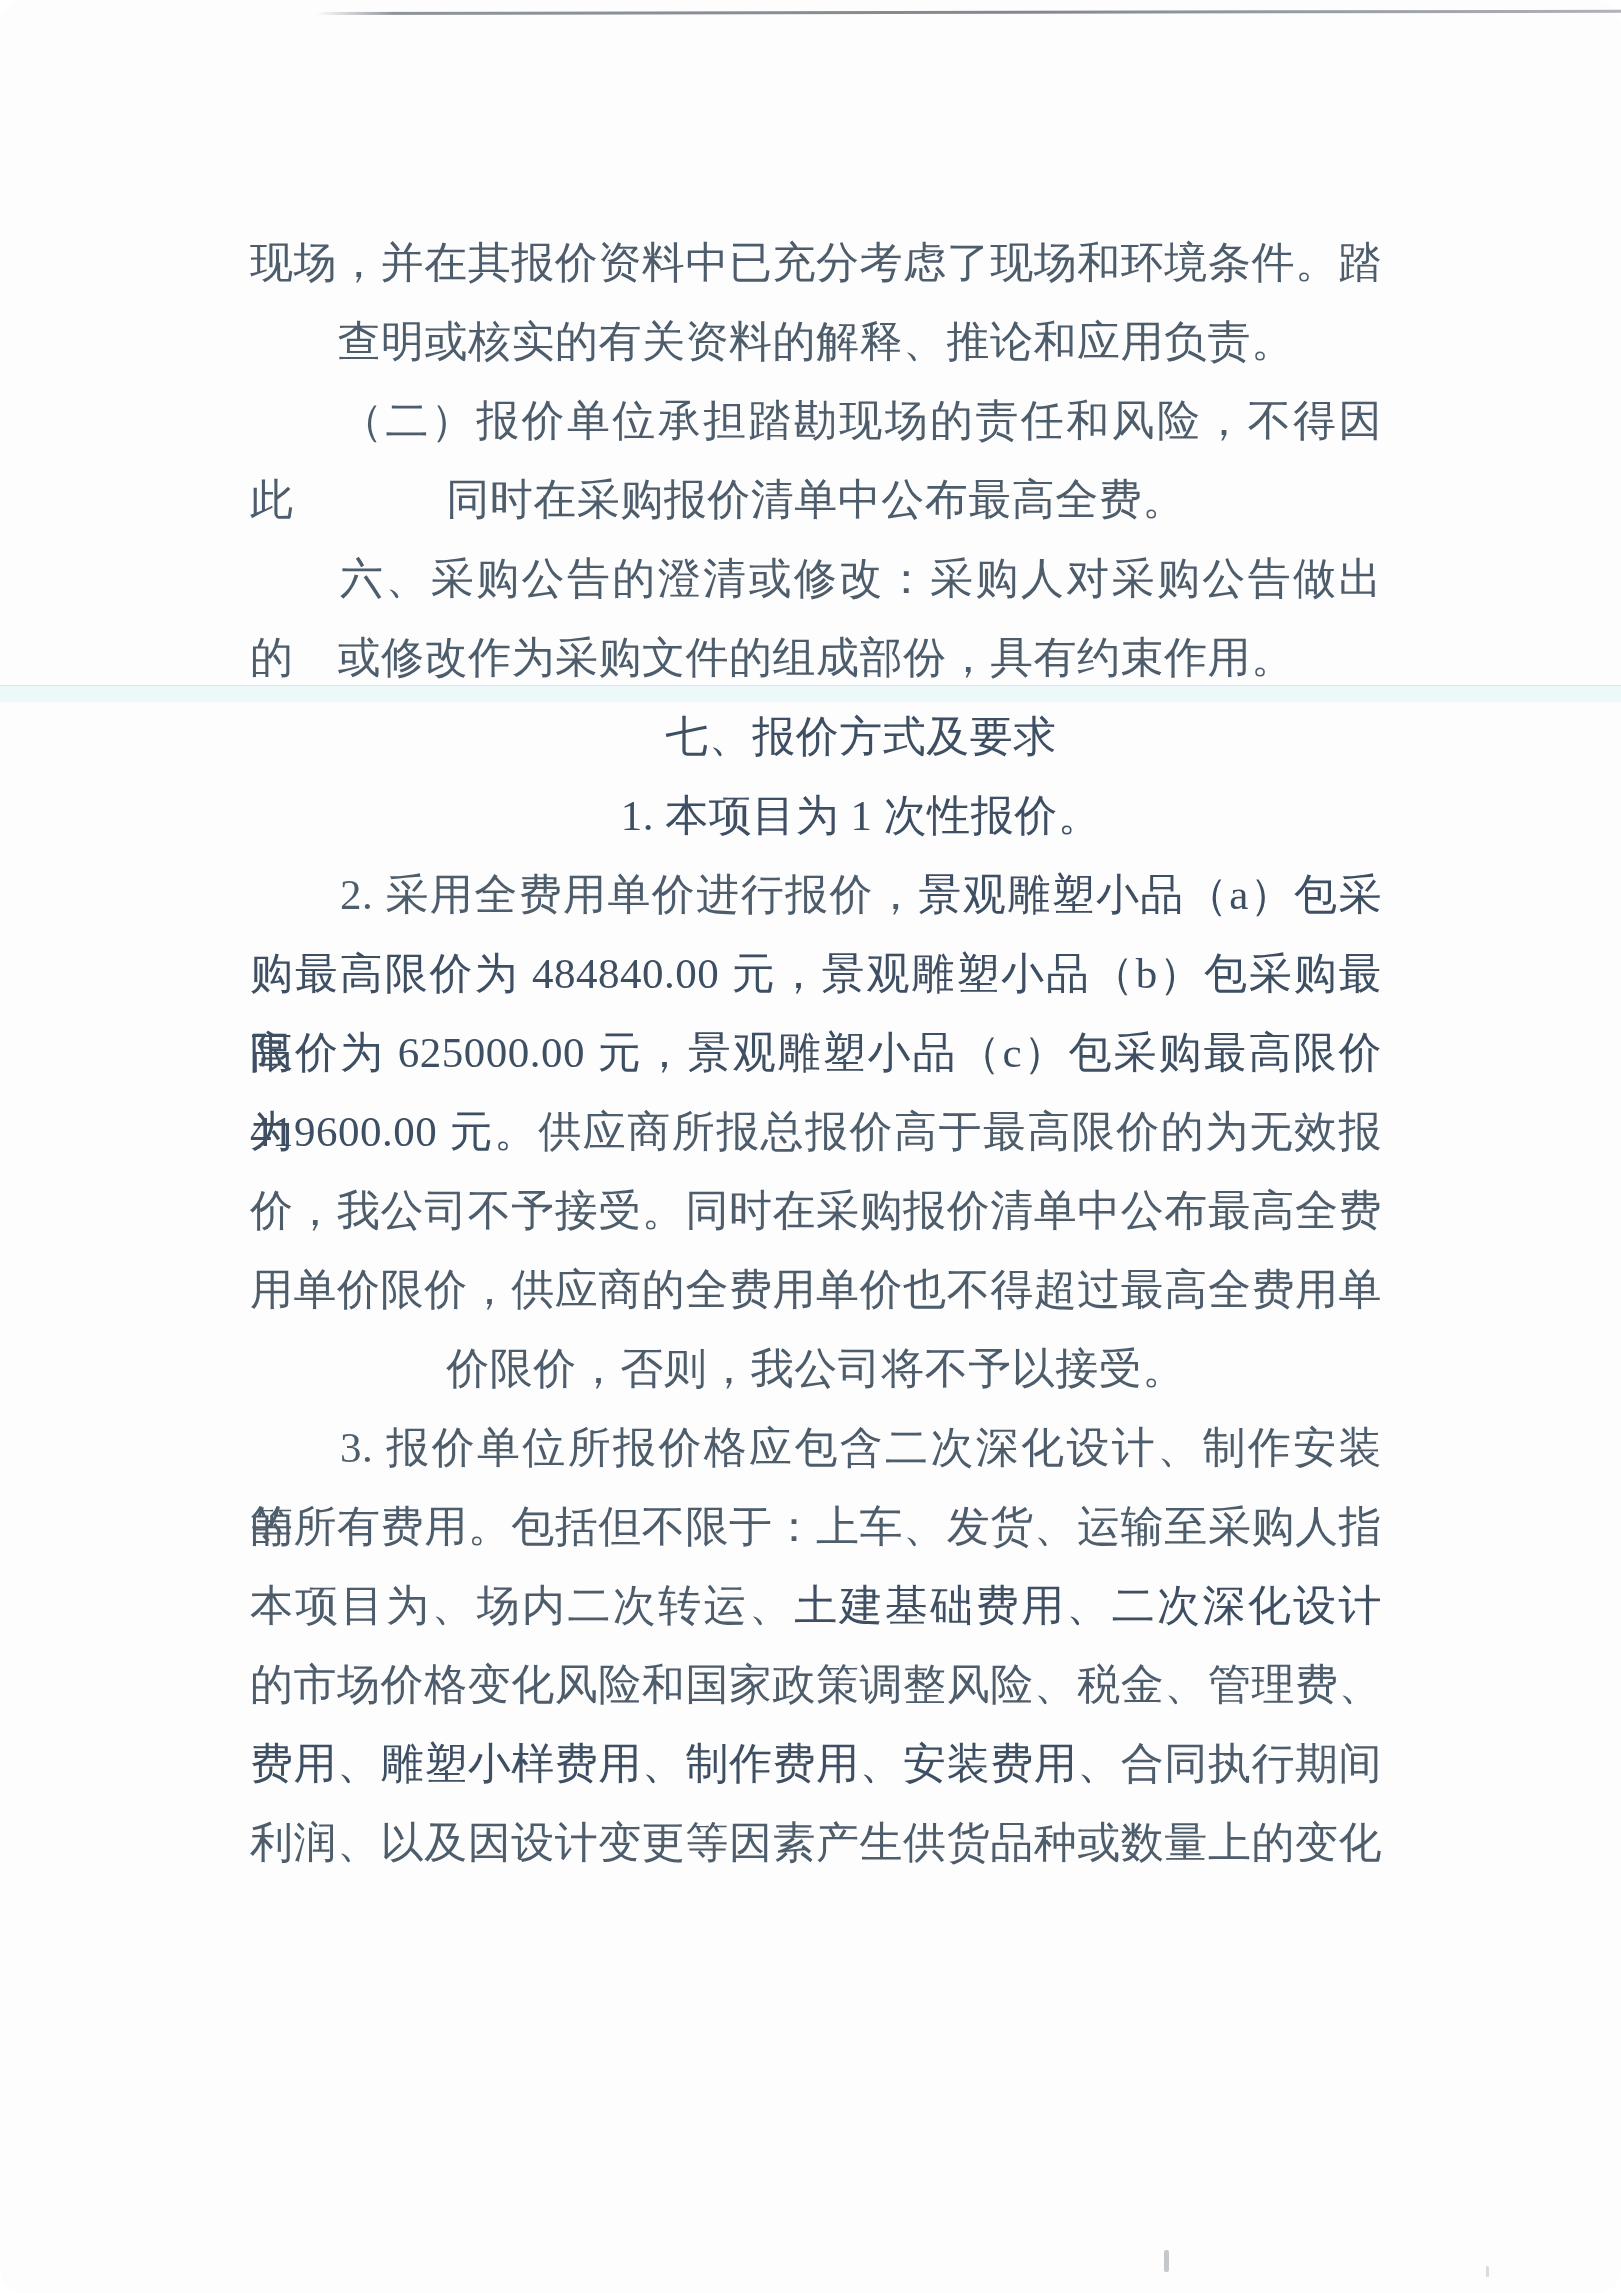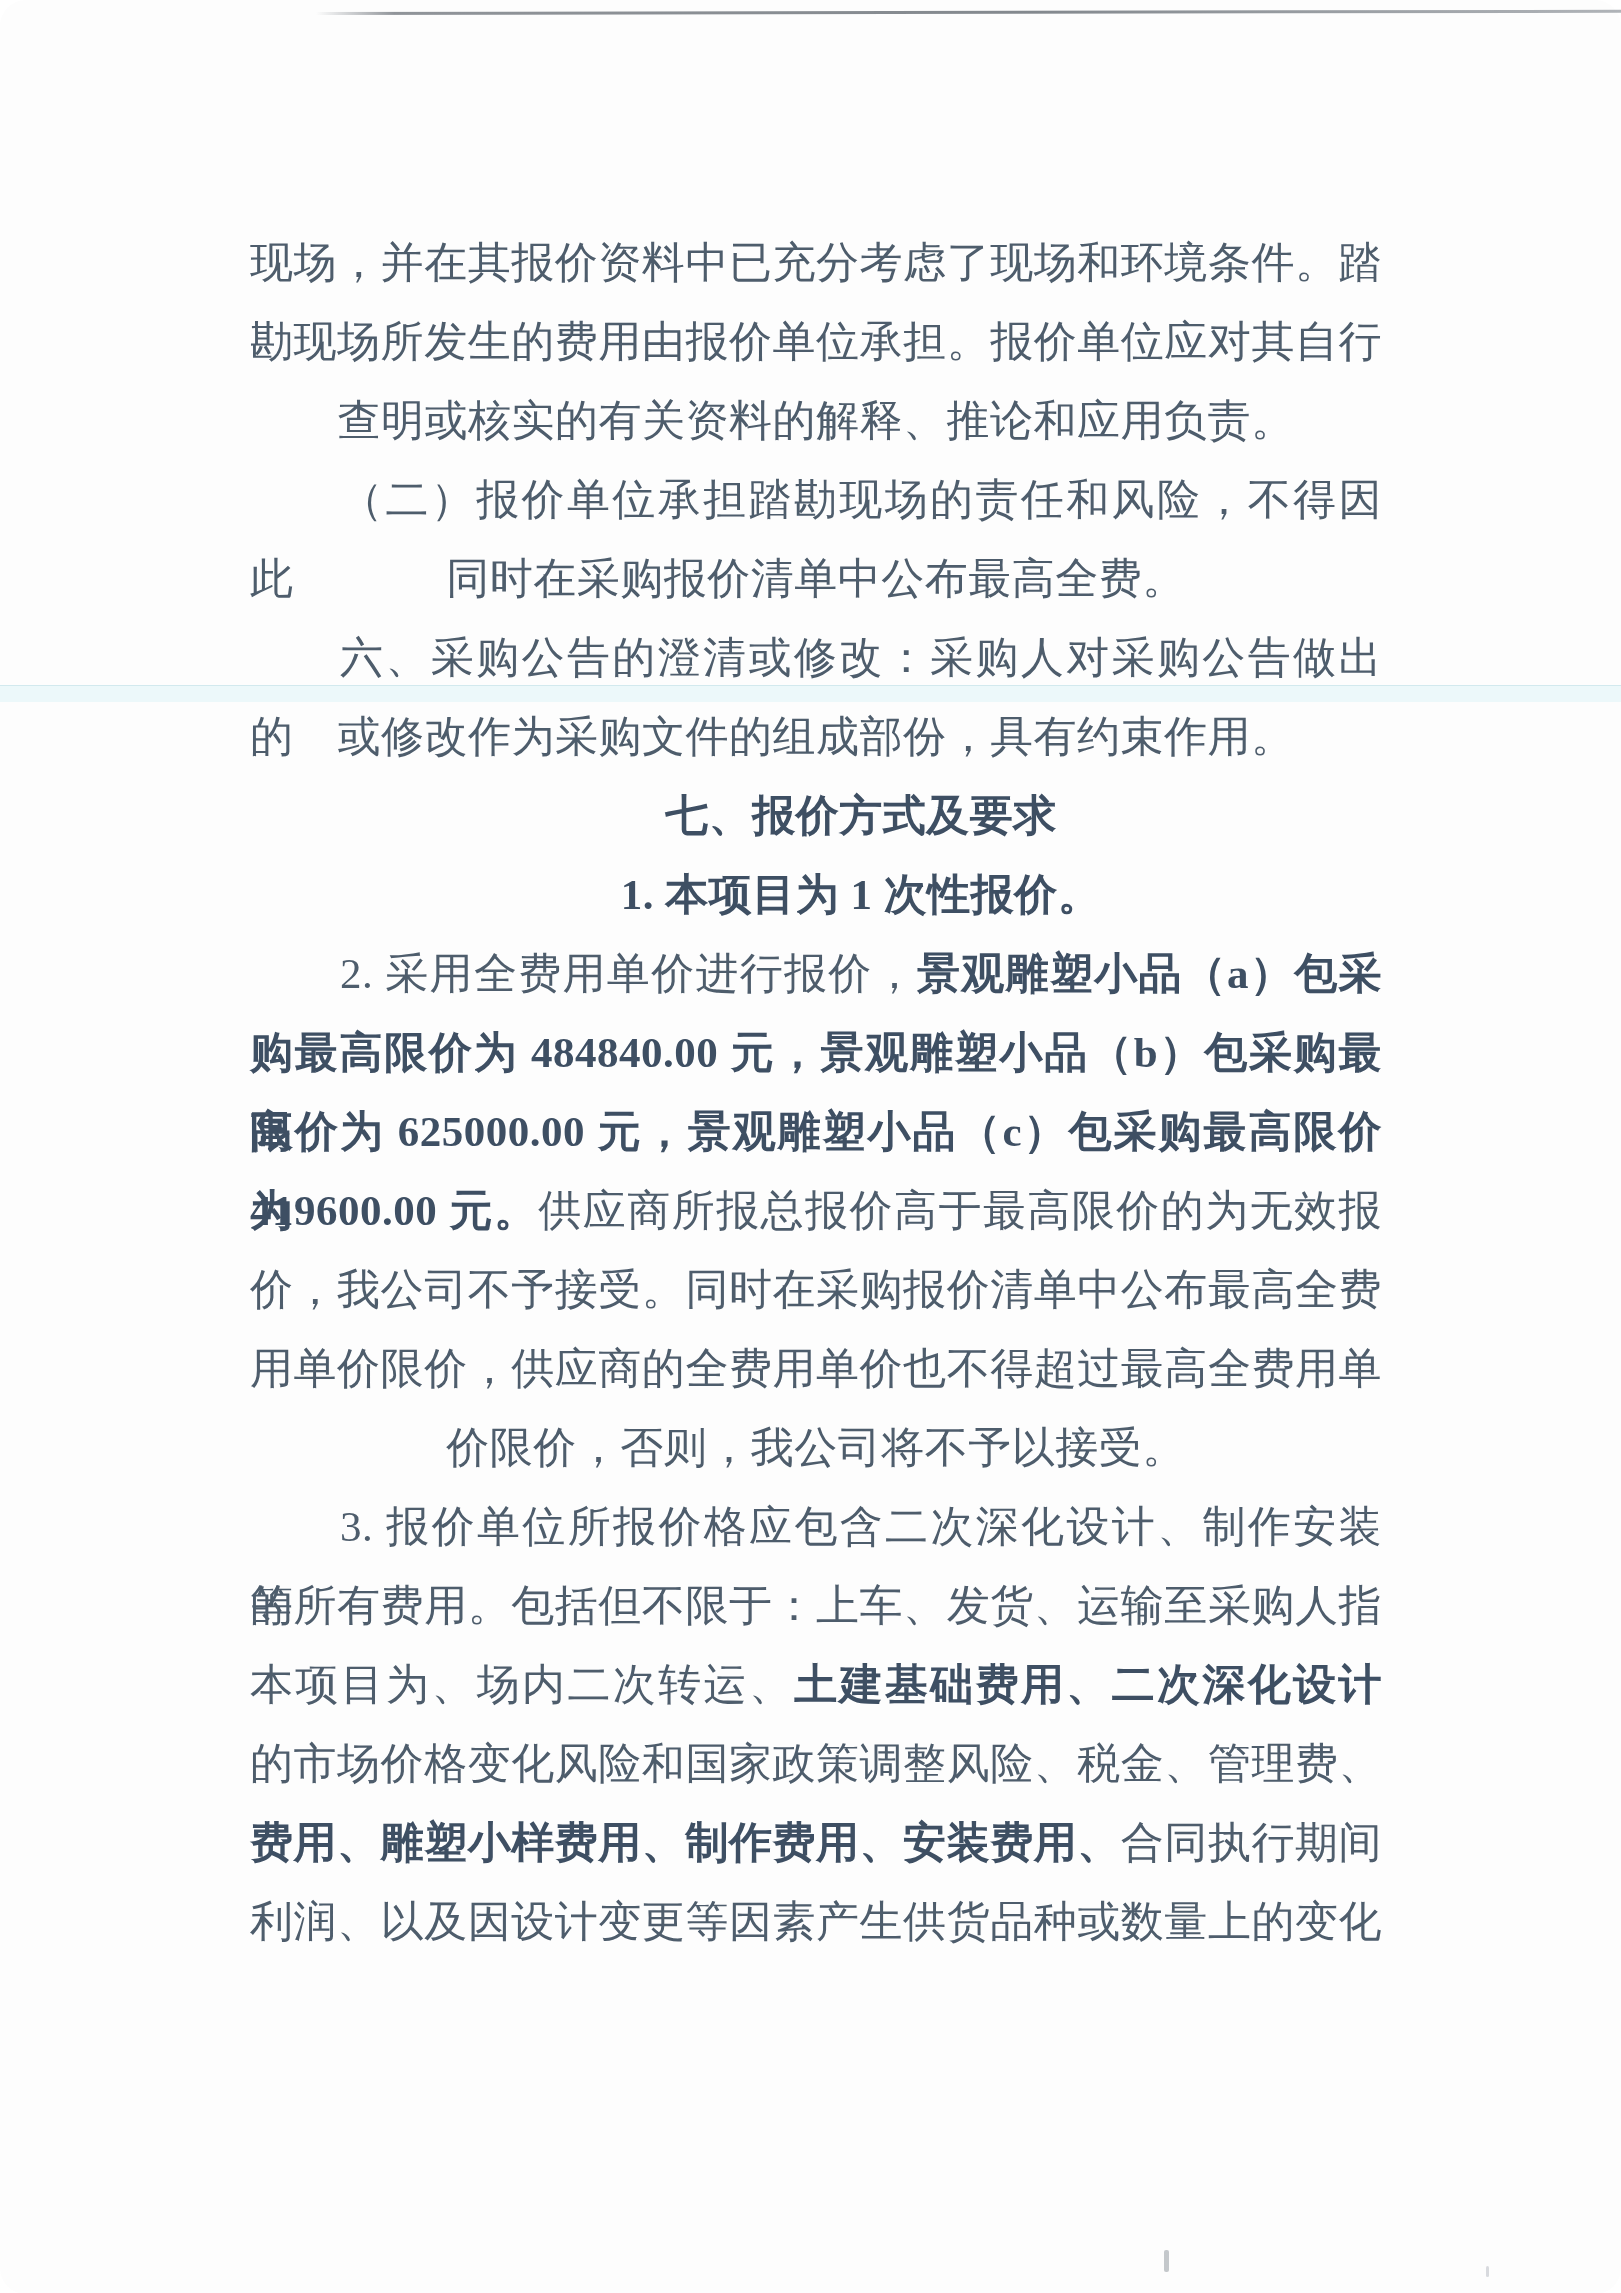--- a/index.html
+++ b/index.html
@@ -82,33 +82,32 @@
     white-space: normal;
     text-align: justify;
     text-align-last: justify;
     text-justify: inter-character;
   }
   .line.indent {
     text-indent: 90px;
   }
   .seg { font-weight: 400; }
   .seg.bold {
-    font-weight: 700;
+    font-weight: 400;
     color: var(--bold-color, #3e4f63);
   }
 </style>
 </head>
 <body>
 
 <div class="page">
   <div class="top-scan-line"></div>
   <div class="light-band"></div>
   <div class="text-block">
       <div class="line justify"><span class="seg">现场，并在其报价资料中已充分考虑了现场和环境条件。踏</span></div>
-      <div class="line justify"><span class="seg">勘现场所发生的费用由报价单位承担。报价单位应对其自行</span></div>
       <div class="line"><span class="seg">查明或核实的有关资料的解释、推论和应用负责。</span></div>
       <div class="line indent justify"><span class="seg">（二）报价单位承担踏勘现场的责任和风险，不得因此</span></div>
       <div class="line"><span class="seg">同时在采购报价清单中公布最高全费。</span></div>
       <div class="line indent justify"><span class="seg">六、采购公告的澄清或修改：采购人对采购公告做出的</span></div>
       <div class="line"><span class="seg">或修改作为采购文件的组成部份，具有约束作用。</span></div>
       <div class="line indent"><span class="seg bold">七、报价方式及要求</span></div>
       <div class="line indent"><span class="seg bold">1. 本项目为 1 次性报价。</span></div>
       <div class="line indent justify"><span class="seg">2. 采用全费用单价进行报价，</span><span class="seg bold">景观雕塑小品（a）包采</span></div>
       <div class="line justify"><span class="seg bold">购最高限价为 484840.00 元，景观雕塑小品（b）包采购最高</span></div>
       <div class="line justify"><span class="seg bold">限价为 625000.00 元，景观雕塑小品（c）包采购最高限价为</span></div>

